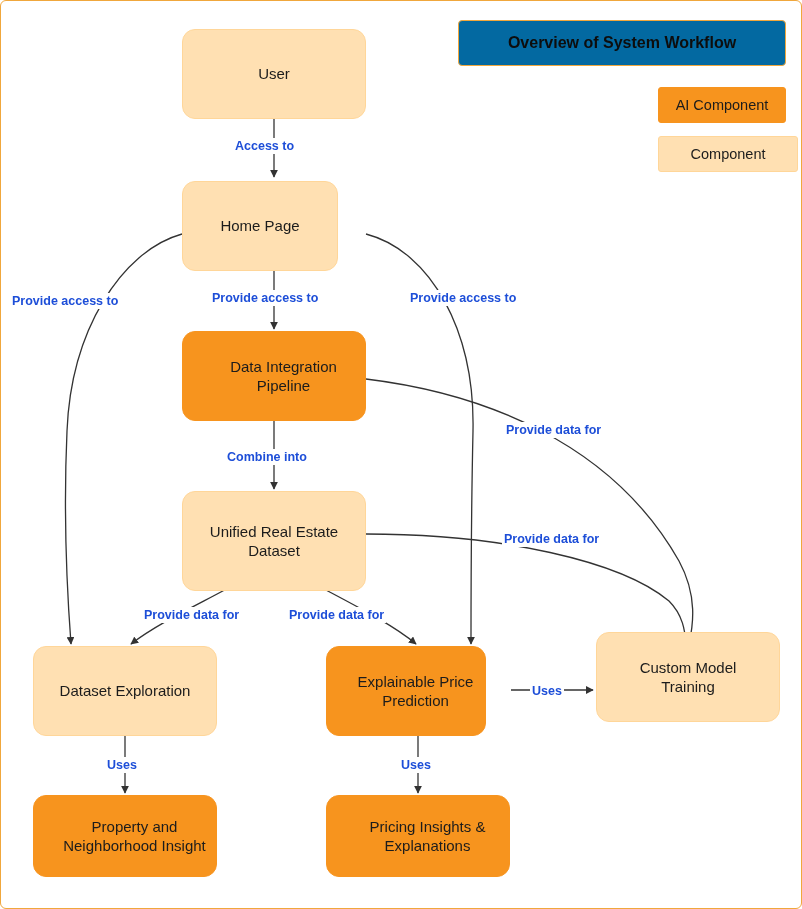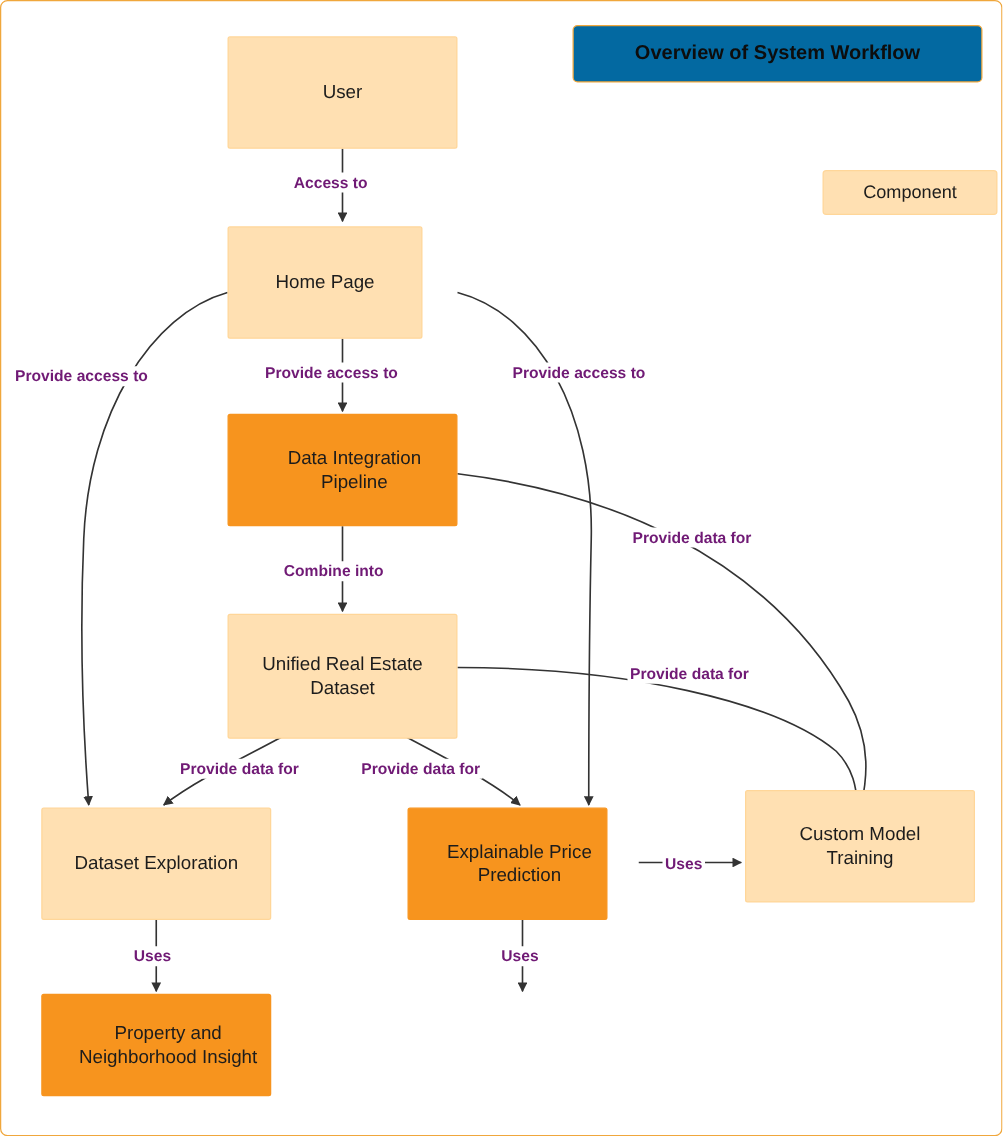--- a/index.html
+++ b/index.html
@@ -28,41 +28,41 @@
     height: 909px;
     pointer-events: none;
   }
   .node {
     position: absolute;
     box-sizing: border-box;
     display: flex;
     align-items: center;
     justify-content: center;
     text-align: center;
-    border-radius: 2px;
+    border-radius: 13px;
     font-size: 15px;
     line-height: 1.3;
     color: #1c1c1c;
     padding: 4px 8px;
     white-space: pre-line;
   }
   .node.plain {
     background: #ffe0b2;
     border: 1px solid #ffd699;
   }
   .node.ai {
     background: #f7941e;
     border: 1px solid #f7941e;
     padding-left: 27px;
   }
   .edge-label {
     position: absolute;
     font-size: 12.5px;
     font-weight: bold;
-    color: #701a75;
+    color: #1d4ed8;
     background: #ffffff;
     padding: 1px 2px;
     white-space: nowrap;
     text-align: center;
   }
   .title-box {
     position: absolute;
     box-sizing: border-box;
     display: flex;
     align-items: center;
@@ -127,20 +127,21 @@
       <path d="M 124,735 L 124,792"></path>
 
       <path d="M 510,689 L 592,689"></path>
 
       <path d="M 417,735 L 417,792"></path>
     </g>
   </svg>
 
   <div class="title-box" style="left:457px; top:19px; width:328px; height:46px;">Overview of System Workflow</div>
 
+  <div class="legend-item ai" style="left:657px; top:86px; width:128px; height:36px;">AI Component</div>
   <div class="legend-item plain" style="left:657px; top:135px; width:140px; height:36px;">Component</div>
 
   <div class="node plain" style="left:181px; top:28px; width:184px; height:90px;">User</div>
 
   <div class="node plain" style="left:181px; top:180px; width:156px; height:90px;">Home Page</div>
 
   <div class="node ai" style="left:181px; top:330px; width:184px; height:90px;">Data Integration
 Pipeline</div>
 
   <div class="node plain" style="left:181px; top:490px; width:184px; height:100px;">Unified Real Estate
@@ -150,20 +151,22 @@
 
   <div class="node ai" style="left:325px; top:645px; width:160px; height:90px;">Explainable Price
 Prediction</div>
 
   <div class="node plain" style="left:595px; top:631px; width:184px; height:90px;">Custom Model
 Training</div>
 
   <div class="node ai" style="left:32px; top:794px; width:184px; height:82px;">Property and
 Neighborhood Insight</div>
 
+  <div class="node ai" style="left:325px; top:794px; width:184px; height:82px;">Pricing Insights &amp;
+Explanations</div>
 
   <div class="edge-label" style="left:232px; top:137px;">Access to</div>
 
   <div class="edge-label" style="left:9px; top:292px;">Provide access to</div>
 
   <div class="edge-label" style="left:209px; top:289px;">Provide access to</div>
 
   <div class="edge-label" style="left:407px; top:289px;">Provide access to</div>
 
   <div class="edge-label" style="left:224px; top:448px;">Combine into</div>

